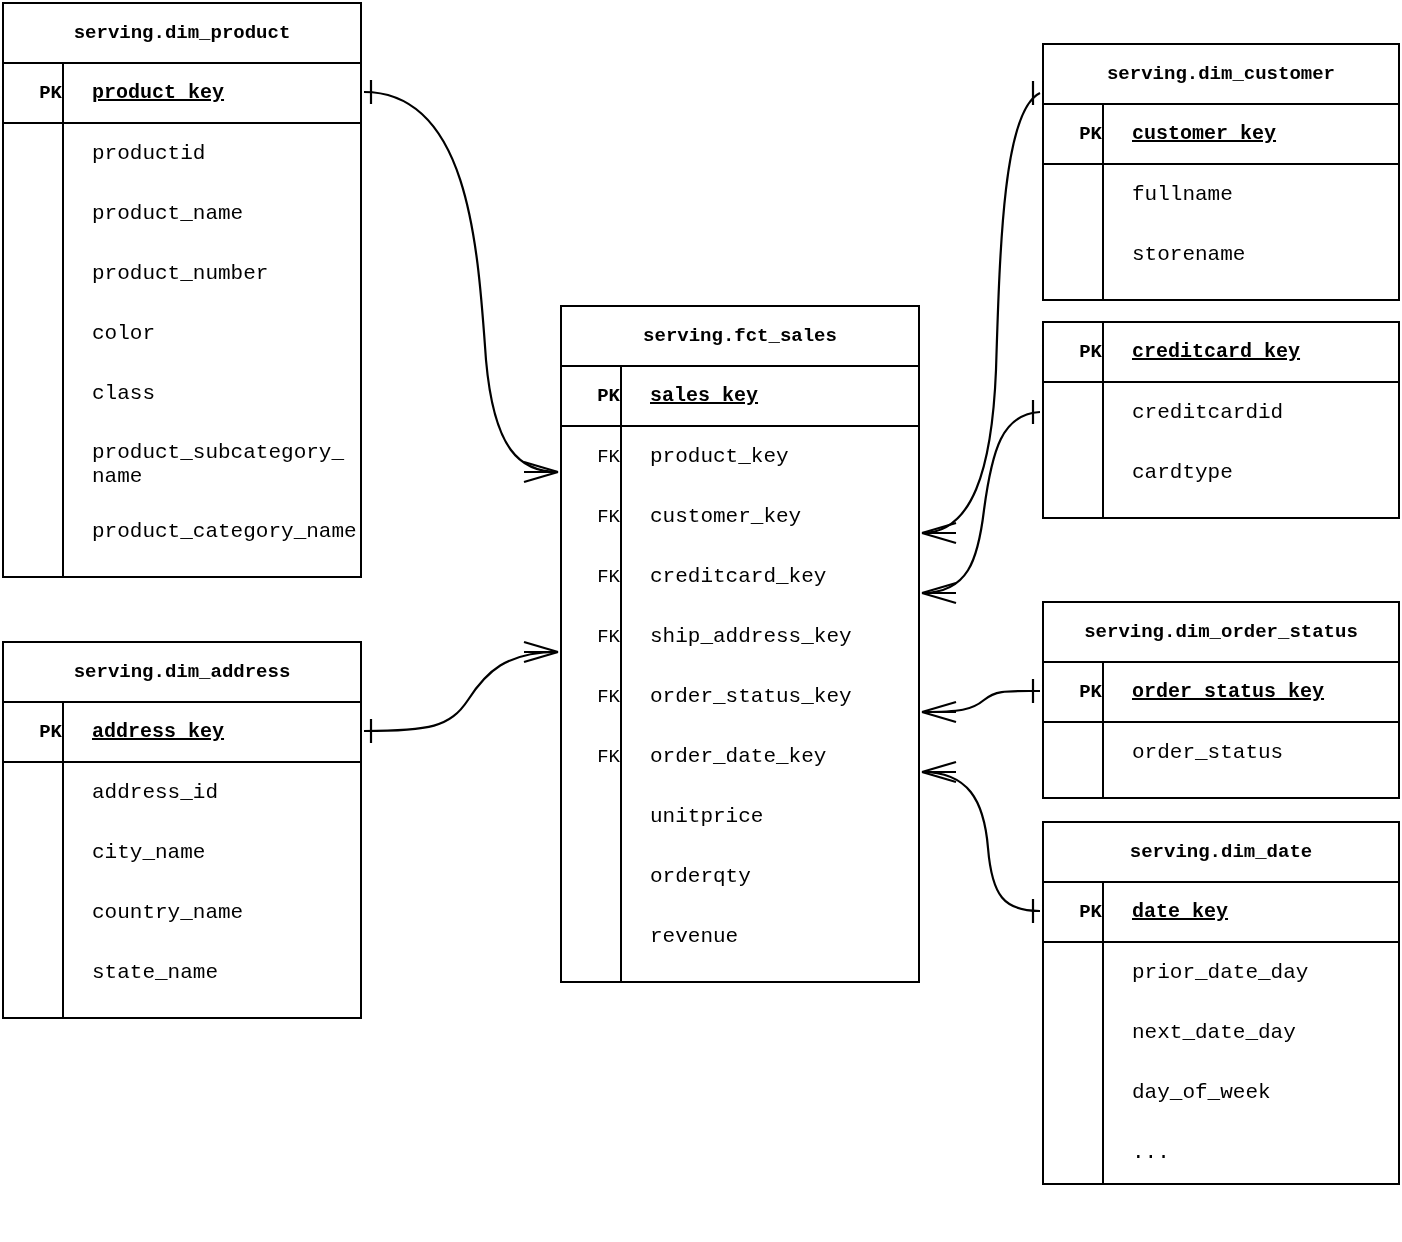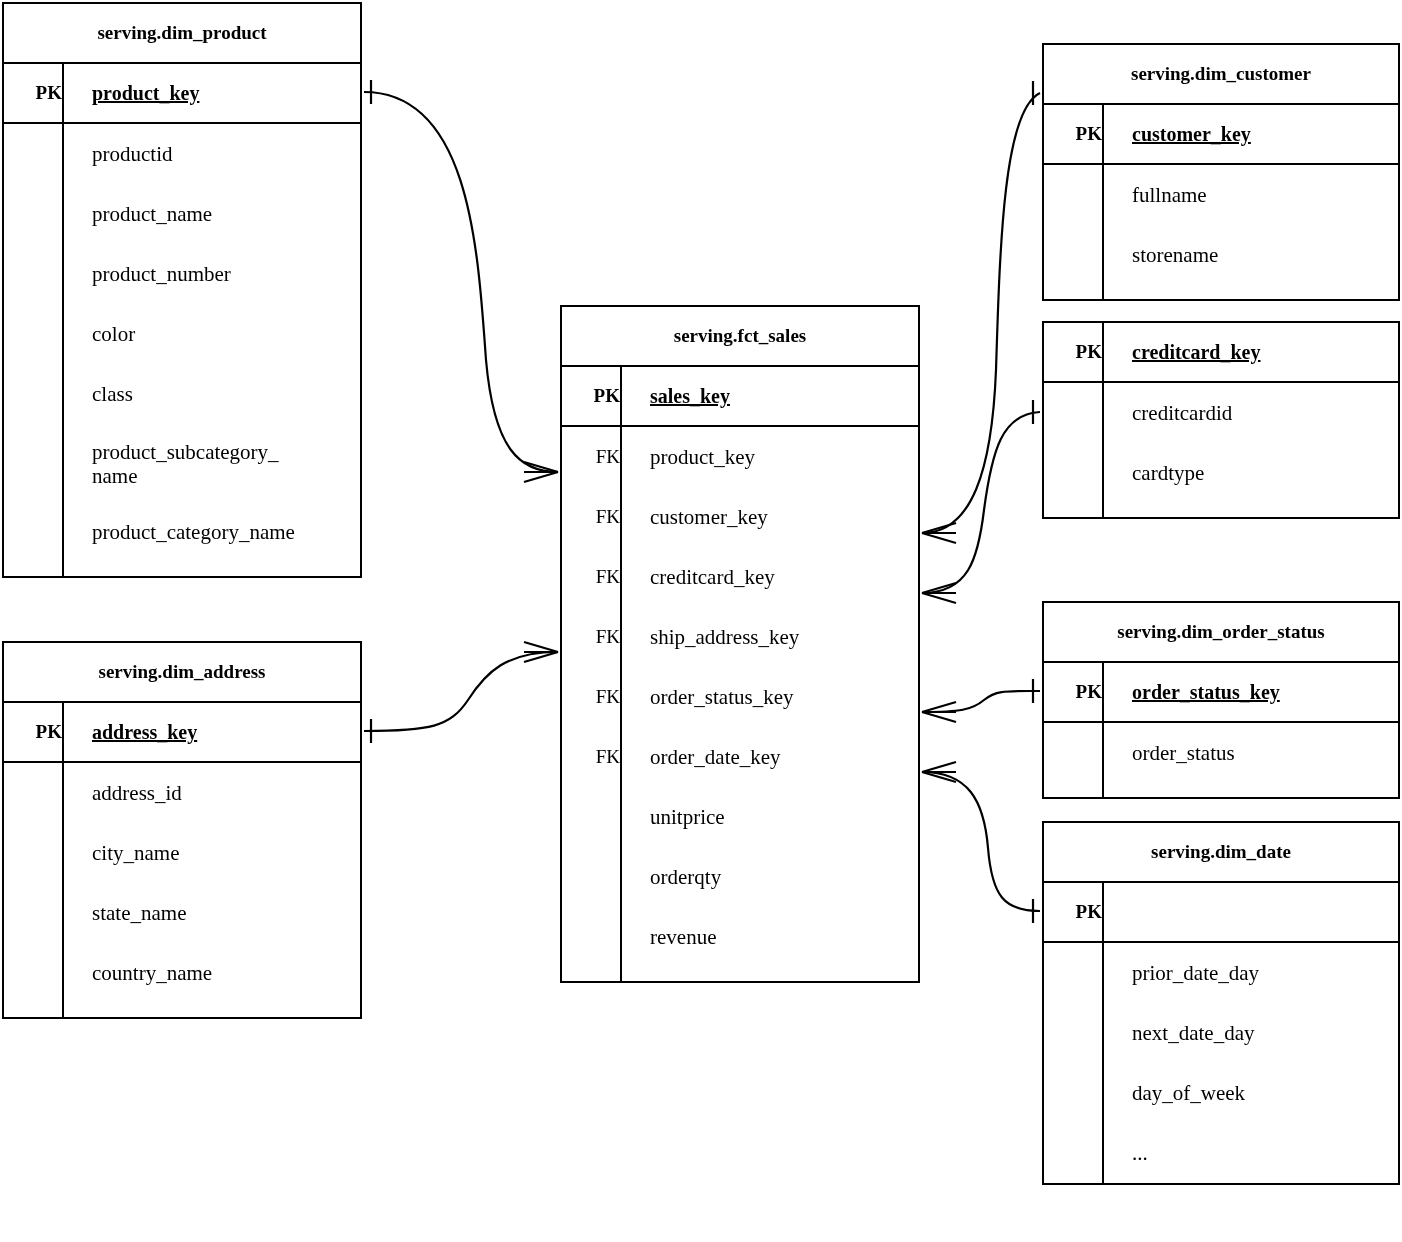--- a/index.html
+++ b/index.html
@@ -6,21 +6,21 @@
   html, body {
     margin: 0;
     padding: 0;
     background: #ffffff;
   }
   #canvas {
     position: relative;
     width: 1402px;
     height: 1242px;
     background: #ffffff;
-    font-family: Liberation Serif, serif;
+    font-family: Liberation Mono, monospace;
     overflow: hidden;
   }
   .entity {
     position: absolute;
     box-sizing: border-box;
     border: 2px solid #000000;
     background: #ffffff;
     z-index: 2;
   }
   .entity-title {
@@ -220,22 +220,22 @@
       </div>
       <div class="namecol">
         <div class="namecell pk">address_key</div>
       </div>
     </div>
     <div class="attr-block">
       <div class="keycol"></div>
       <div class="namecol">
         <div class="namecell">address_id</div>
         <div class="namecell">city_name</div>
+        <div class="namecell">country_name</div>
         <div class="namecell">state_name</div>
-        <div class="namecell">country_name</div>
         <div class="pad-bottom"></div>
       </div>
     </div>
   </div>
 
   <div class="entity" style="left:560px; top:305px; width:360px;">
     <div class="entity-title">serving.fct_sales</div>
     <div class="pk-row">
       <div class="keycol">
         <div class="keycell bold">PK</div>
@@ -329,20 +329,23 @@
       </div>
     </div>
   </div>
 
   <div class="entity" style="left:1042px; top:821px; width:358px;">
     <div class="entity-title">serving.dim_date</div>
     <div class="pk-row">
       <div class="keycol">
         <div class="keycell bold">PK</div>
       </div>
+      <div class="namecol">
+        <div class="namecell pk">date_key</div>
+      </div>
     </div>
     <div class="attr-block">
       <div class="keycol"></div>
       <div class="namecol">
         <div class="namecell">prior_date_day</div>
         <div class="namecell">next_date_day</div>
         <div class="namecell">day_of_week</div>
         <div class="namecell">...</div>
 
       </div>

